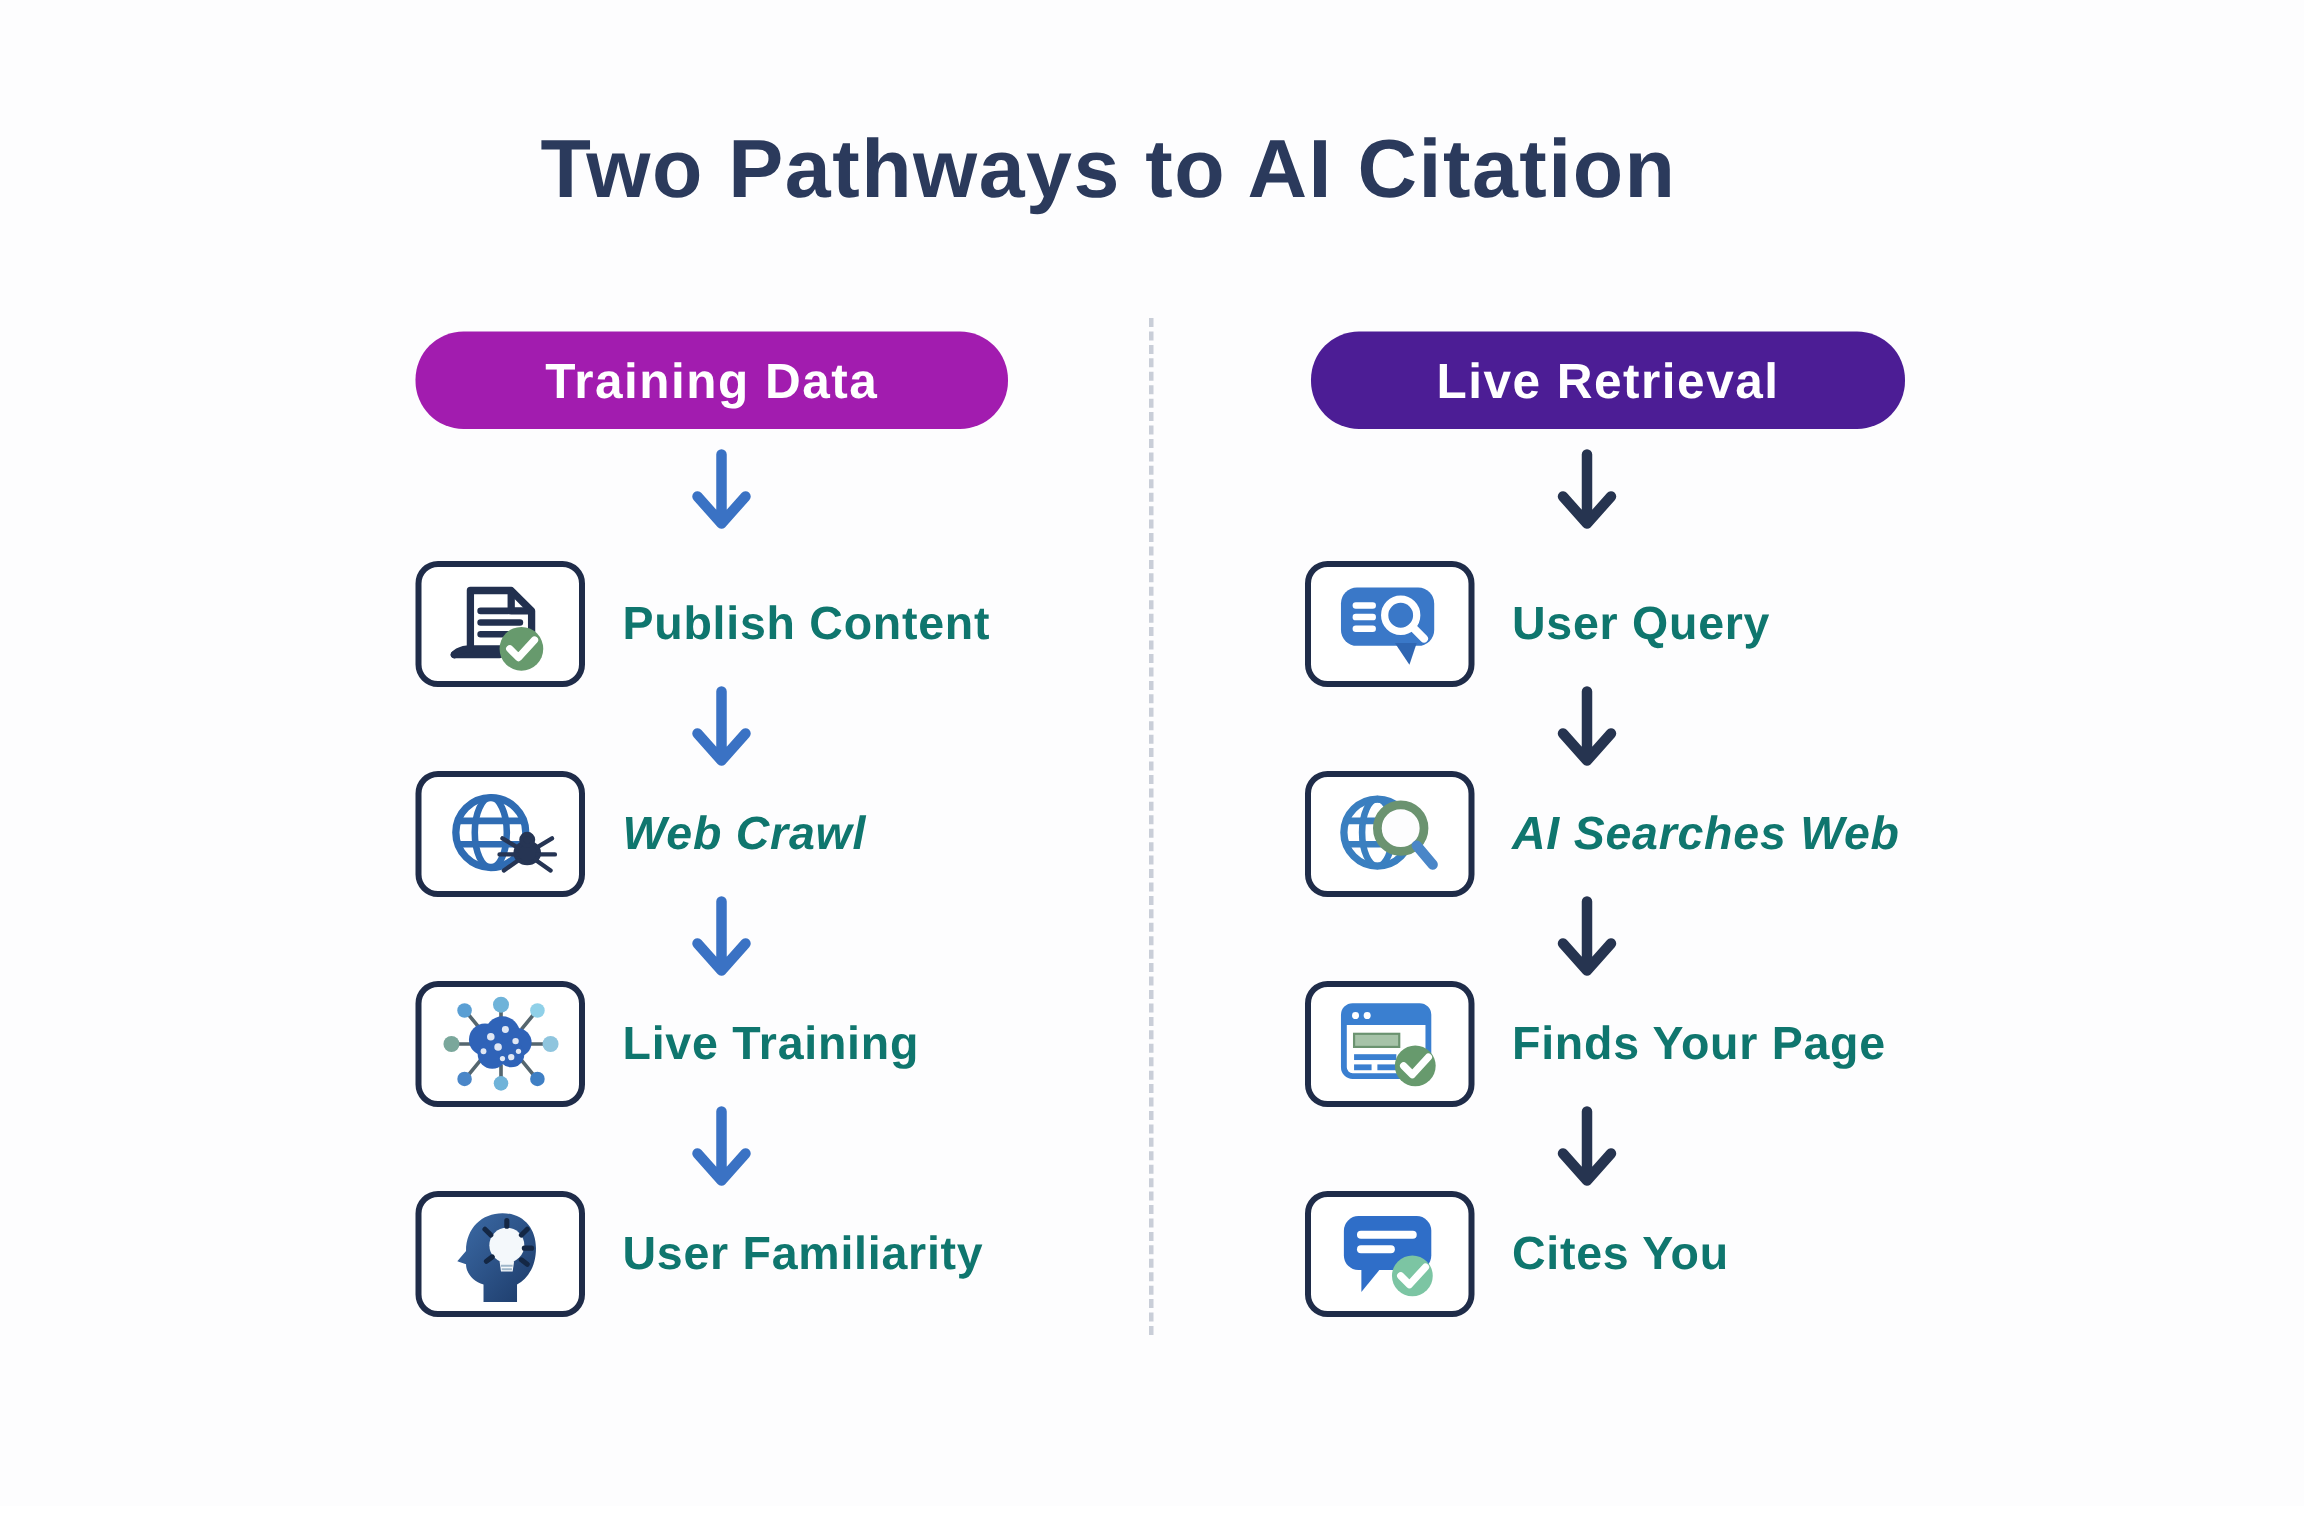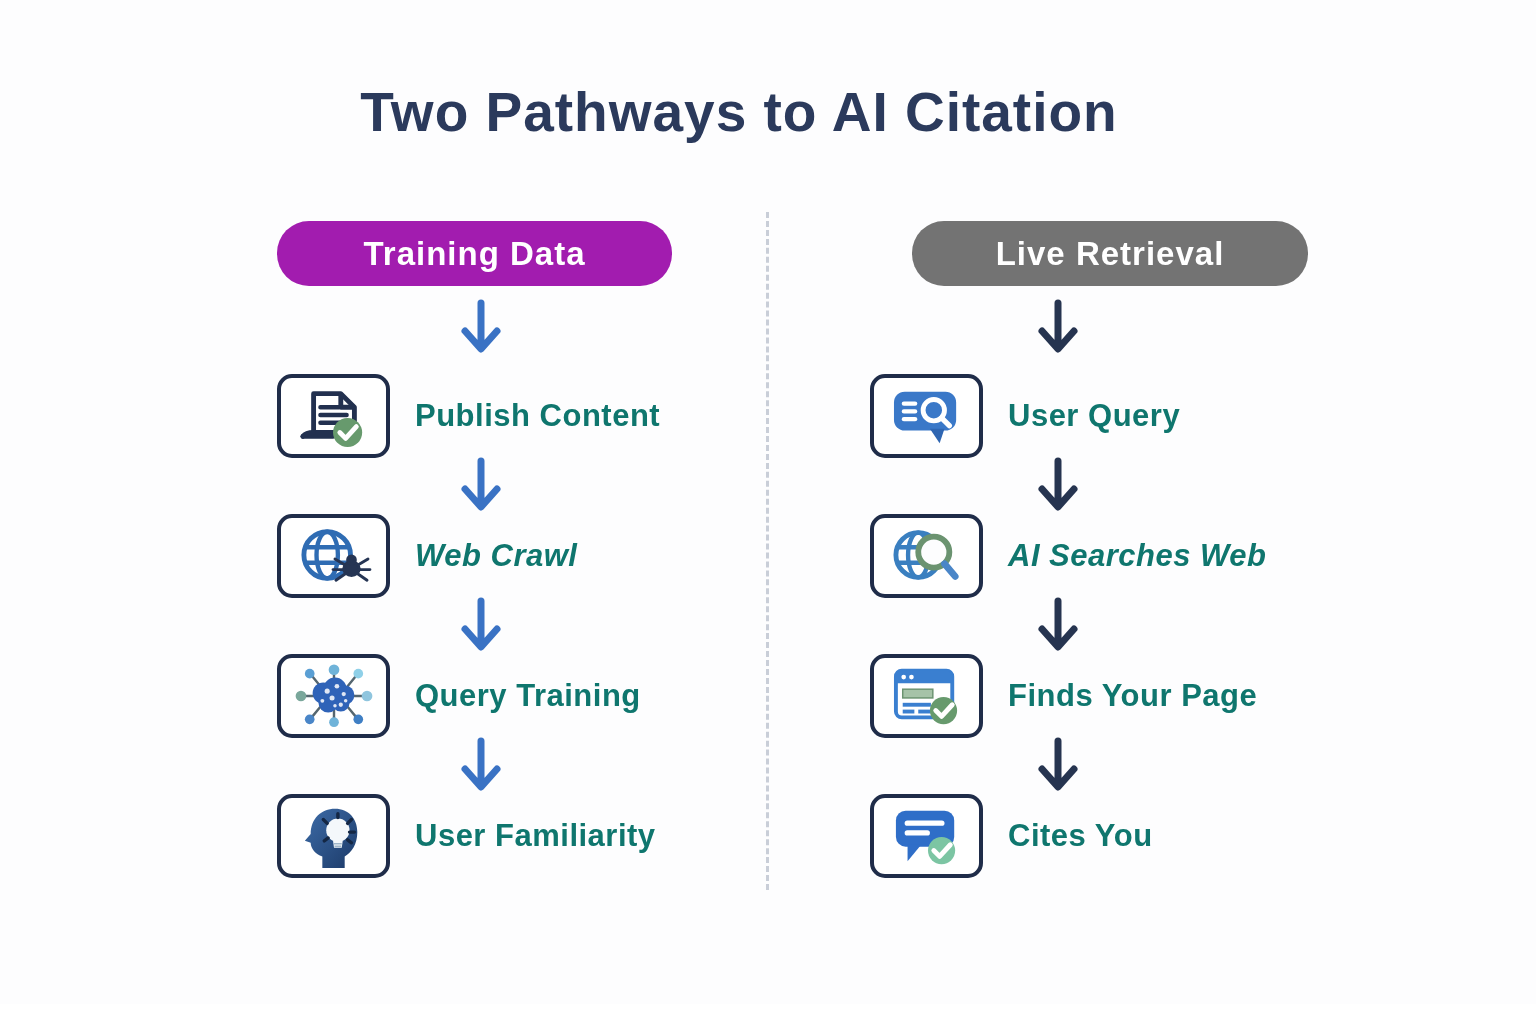--- a/index.html
+++ b/index.html
@@ -20,21 +20,21 @@
     position:absolute;left:766px;top:212px;height:678px;width:0;
     border-left:3px dashed #c9ced8;
   }
   .pill{
     position:absolute;top:221px;height:65px;
     border-radius:32px;
     display:flex;align-items:center;justify-content:center;
     color:#ffffff;font-size:33px;font-weight:700;letter-spacing:1px;
   }
   .pill-left{left:277px;width:395px;background:#a21caf;}
-  .pill-right{left:912px;width:396px;background:#737373;}
+  .pill-right{left:874px;width:396px;background:#4c1d95;}
   .flow-arrow{position:absolute;width:56px;height:58px;}
   .icon-box{
     position:absolute;width:113px;height:84px;box-sizing:border-box;
     background:#ffffff;border:4px solid #1f2c49;border-radius:15px;
     display:flex;align-items:center;justify-content:center;
   }
   .step-label{
     position:absolute;height:84px;display:flex;align-items:center;
     font-size:31px;font-weight:600;letter-spacing:0.5px;color:#0f766e;
     white-space:nowrap;
@@ -122,21 +122,21 @@
       <circle cx="45" cy="8" r="5.5" fill="#6fb3d9"></circle>
       <circle cx="20" cy="12" r="5" fill="#5a9fd4"></circle>
       <circle cx="70" cy="12" r="5" fill="#8fd0e8"></circle>
       <circle cx="11" cy="35" r="5.5" fill="#7aa79b"></circle>
       <circle cx="79" cy="35" r="5.5" fill="#8fc5de"></circle>
       <circle cx="20" cy="59" r="5" fill="#4a86c8"></circle>
       <circle cx="70" cy="59" r="5" fill="#3f7fc4"></circle>
       <circle cx="45" cy="62" r="5" fill="#6fb3d9"></circle>
     </svg>
   </div>
-  <div class="step-label lbl-l r3">Query Training</div>
+  <div class="step-label lbl-l r3">Live Training</div>
 
   <svg class="flow-arrow ar-l a3" viewBox="0 0 56 58">
     <path d="M28 4 L28 46 M12 32 L28 50 L44 32" fill="none" stroke="#3a72c4" stroke-width="7" stroke-linecap="round" stroke-linejoin="round"></path>
   </svg>
 
   <div class="icon-box box-l r4">
     <svg width="96" height="68" viewBox="0 0 90 70">
       <defs>
         <linearGradient id="headGrad" x1="0" y1="0" x2="1" y2="1">
           <stop offset="0" stop-color="#3d6ca8"></stop>

